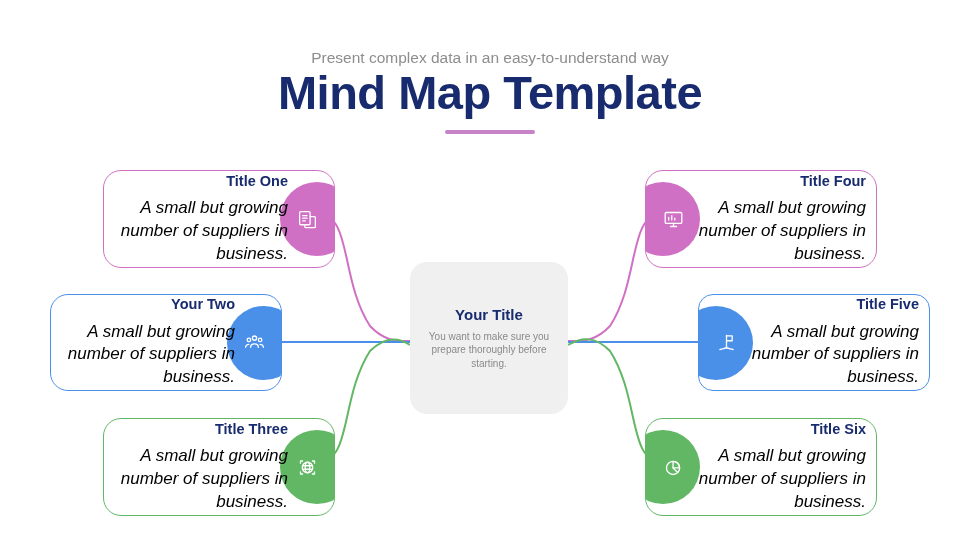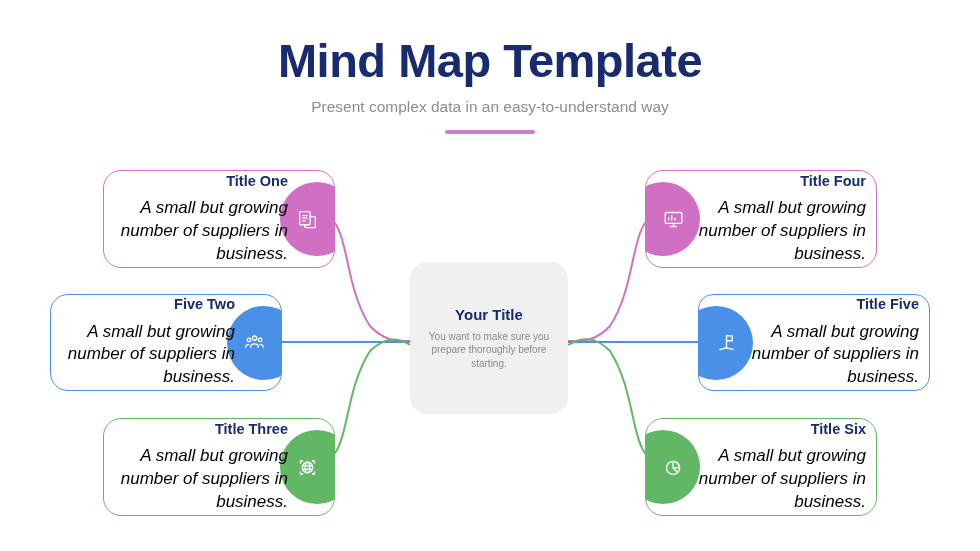--- a/index.html
+++ b/index.html
@@ -149,22 +149,22 @@
     stroke-linecap: round;
     stroke-linejoin: round;
   }
 </style>
 </head>
 <body>
 
 <div id="stage">
 
   <div id="header">
+    <div id="page-subtitle">Present complex data in an easy-to-understand way</div>
     <div id="page-title">Mind Map Template</div>
-    <div id="page-subtitle">Present complex data in an easy-to-understand way</div>
     <div id="title-accent"></div>
   </div>
 
   <svg id="connectors" viewBox="0 0 980 551">
 
     <path d="M 318 214 C 352 214 340 280 370 326 C 385 342 398 341 410 341" fill="none" stroke="#d070c4" stroke-width="2"></path>
 
     <path d="M 266 342 L 410 342" fill="none" stroke="#4a90e8" stroke-width="2"></path>
 
     <path d="M 318 462 C 352 462 340 398 370 351 C 385 336 398 337 410 345" fill="none" stroke="#62b765" stroke-width="2"></path>
@@ -200,21 +200,21 @@
       <svg viewBox="0 0 24 24">
         <circle cx="12" cy="7" r="2.4"></circle>
         <circle cx="5.6" cy="9" r="2"></circle>
         <circle cx="18.4" cy="9" r="2"></circle>
         <path d="M7.6 17.5c0-2.4 2-4 4.4-4s4.4 1.6 4.4 4"></path>
         <path d="M1.8 17.5c0-2 1.6-3.3 3.8-3.3"></path>
         <path d="M22.2 17.5c0-2-1.6-3.3-3.8-3.3"></path>
       </svg>
     </div>
     <div class="card-body">
-      <div class="card-title">Five Two</div>
+      <div class="card-title">Your Two</div>
       <div class="card-desc">A small but growing number of suppliers in business.</div>
     </div>
   </div>
 
   <div class="card side-left" style="left:103px; top:418px; width:232px; height:98px; border-color:#62b765;">
     <div class="icon-badge" style="background:#62b765;">
       <svg viewBox="0 0 24 24">
         <circle cx="12" cy="12" r="6"></circle>
         <ellipse cx="12" cy="12" rx="2.6" ry="6"></ellipse>
         <path d="M6.3 10h11.4M6.3 14h11.4"></path>

